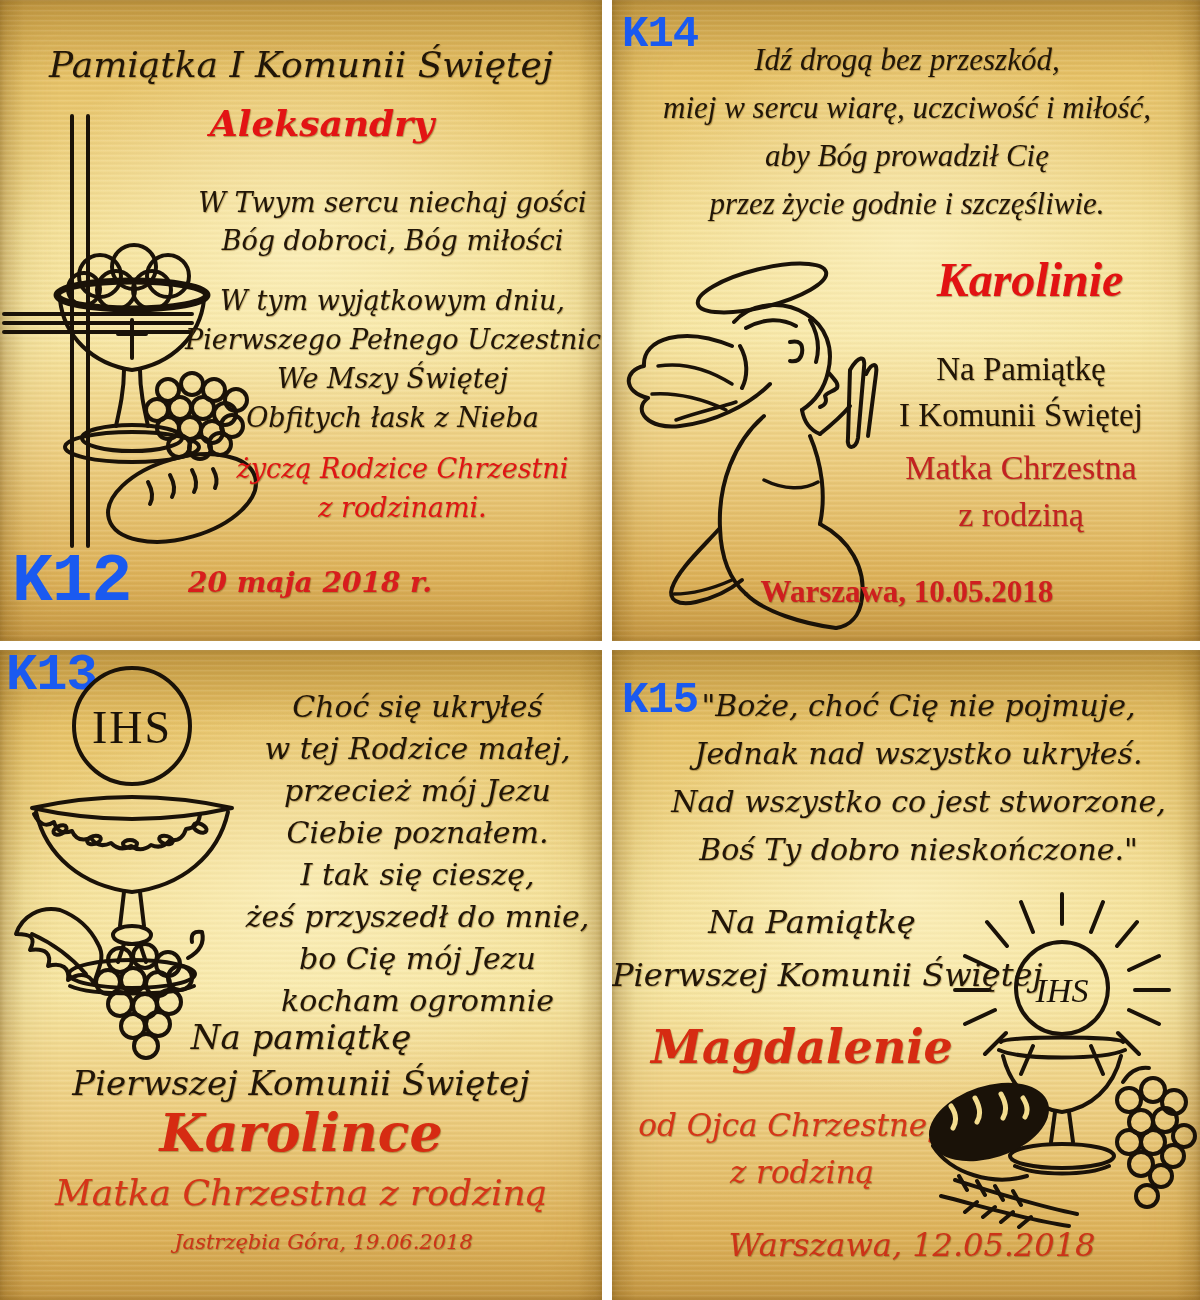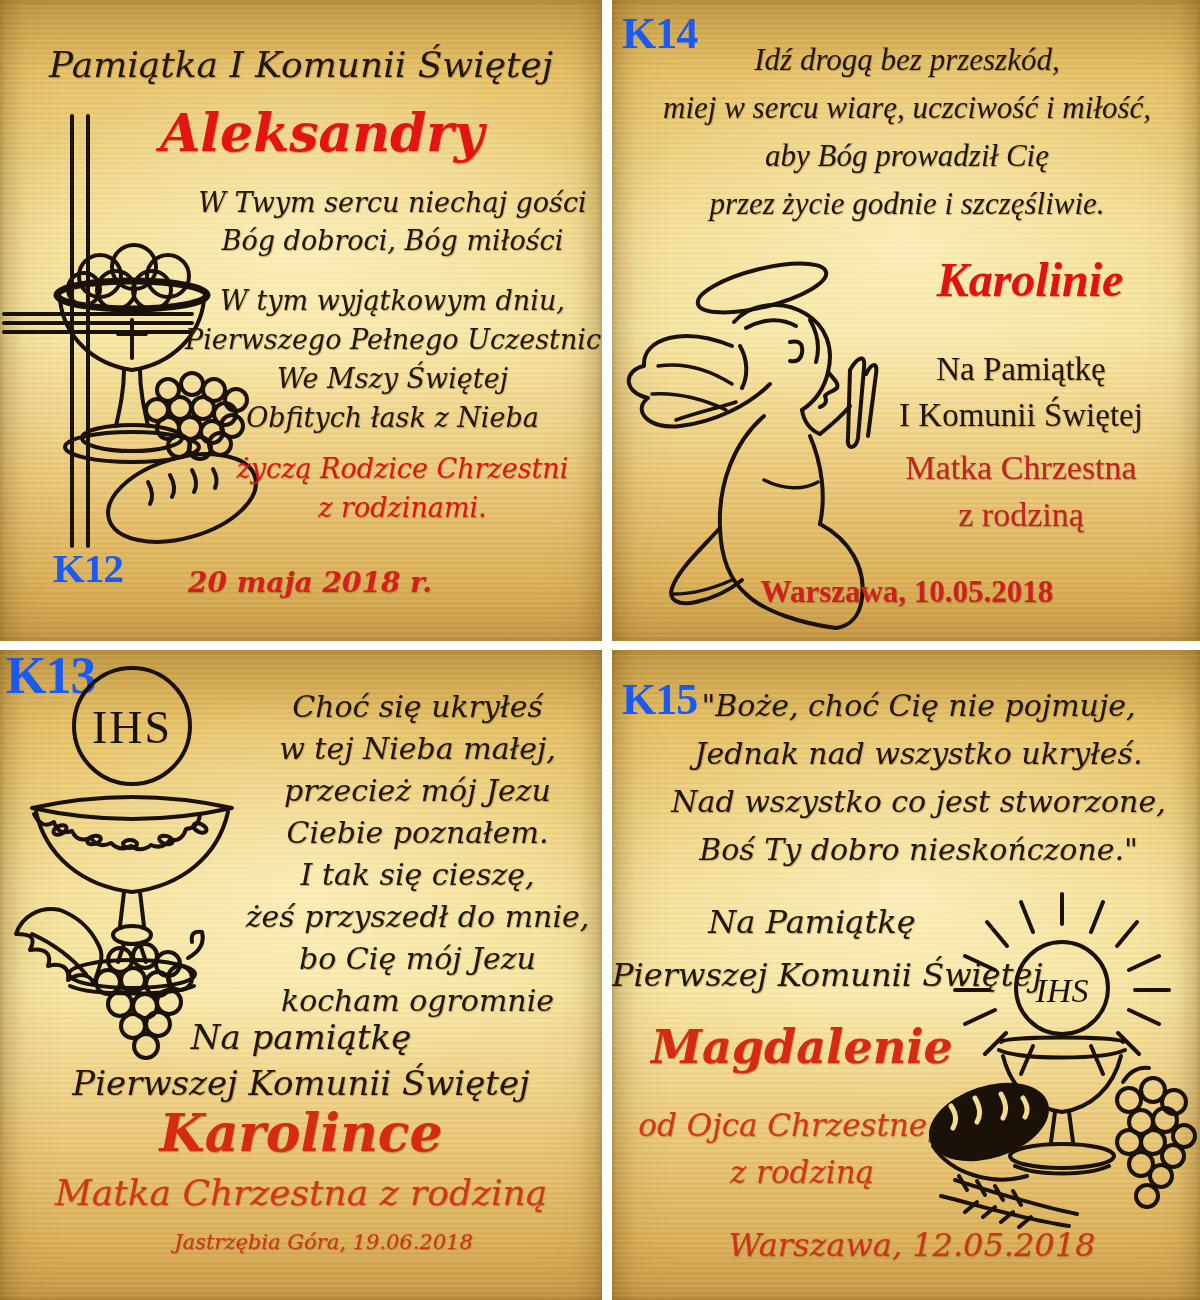--- a/index.html
+++ b/index.html
@@ -15,34 +15,34 @@
       radial-gradient(ellipse 70% 45% at 50% 38%, rgba(255,248,210,0.55), rgba(255,248,210,0) 70%),
       repeating-linear-gradient(180deg, rgba(255,255,255,0.12) 0px, rgba(255,255,255,0) 2px, rgba(125,85,15,0.07) 3px, rgba(255,255,255,0) 5px),
       linear-gradient(90deg, rgba(110,72,12,0.20) 0%, rgba(110,72,12,0) 4%, rgba(110,72,12,0) 96%, rgba(110,72,12,0.20) 100%),
       linear-gradient(180deg,#c99f47 0%,#e7c369 12%,#f4df95 36%,#f7e6a2 52%,#eed084 70%,#ddb25a 90%,#cfa14b 100%);
     box-shadow:inset 0 0 55px rgba(112,74,12,0.25), inset 0 0 6px rgba(90,60,10,0.30);
   }
   .t{position:absolute;text-align:center;color:#211608;
      text-shadow:0.7px 0.7px 1px rgba(120,85,20,0.5);}
   .it{font-style:italic;}
   .serif-up{font-family:"Liberation Serif", serif;}
-  .code{position:absolute;font-family:Liberation Serif, serif;font-weight:bold;
+  .code{position:absolute;font-family:Liberation Mono, monospace;font-weight:bold;
         color:#1a5af0;letter-spacing:-1px;line-height:1;text-shadow:none;}
   .ln{white-space:nowrap;}
   svg.art{position:absolute;}
   svg.art *{vector-effect:non-scaling-stroke;}
 
   
   #k12-title{top:44px;left:0;right:0;font-size:36px;}
-  #k12-name{top:102px;left:0;right:0;font-size:52px;font-weight:bold;color:#e31414;padding-left:42px;}
+  #k12-name{top:102px;left:0;right:0;font-size:36px;font-weight:bold;color:#e31414;padding-left:42px;}
   #k12-verse1{top:184px;left:185px;width:415px;font-size:27px;line-height:38px;}
   #k12-verse2{top:281px;left:185px;width:415px;font-size:27px;line-height:39px;}
   #k12-dedication{top:449px;left:205px;width:395px;font-size:27px;line-height:39px;color:#e01414;}
   #k12-date{top:566px;left:60px;width:500px;font-size:28px;font-weight:bold;color:#d81d1d;}
-  #k12-code{left:12px;top:548px;font-size:41px;margin-left:41px;}
+  #k12-code{left:12px;top:548px;font-size:68px;}
   #k12-art{left:0;top:108px;width:300px;height:450px;}
 
   
   #k14-code{left:10px;top:12px;font-size:44px;}
   #k14-poem{top:36px;left:8px;right:6px;font-size:31px;line-height:48px;}
   #k14-name{top:252px;left:248px;width:340px;font-size:48px;font-weight:bold;color:#e21212;}
   #k14-memorial{top:346px;left:230px;width:358px;font-size:33px;line-height:46px;}
   #k14-from{top:436px;left:230px;width:358px;font-size:34px;line-height:47px;color:#c32222;margin-top:8px;}
   #k14-date{top:574px;left:35px;width:520px;font-size:31px;font-weight:bold;color:#cf1f1f;}
   #k14-art{left:2px;top:250px;width:372px;height:392px;}
@@ -220,21 +220,21 @@
           <circle cx="167" cy="344" r="12"></circle>
         <circle cx="131" cy="368" r="12"></circle>
           <circle cx="156" cy="366" r="12"></circle>
           <circle cx="144" cy="388" r="12"></circle>
         <path d="M186 300 q18 -10 14 -26 q-12 -2 -10 10"></path>
       </g>
     </svg>
 
     <div class="t it" id="k13-poem">
       <div class="ln">Choć się ukryłeś</div>
-      <div class="ln">w tej Nieba małej,</div>
+      <div class="ln">w tej Rodzice małej,</div>
       <div class="ln">przecież mój Jezu</div>
       <div class="ln">Ciebie poznałem.</div>
       <div class="ln">I tak się cieszę,</div>
       <div class="ln">żeś przyszedł do mnie,</div>
       <div class="ln">bo Cię mój Jezu</div>
       <div class="ln">kocham ogromnie</div>
     </div>
     <div class="t it" id="k13-memorial">
       <div class="ln">Na pamiątkę</div>
       <div class="ln">Pierwszej Komunii Świętej</div>

